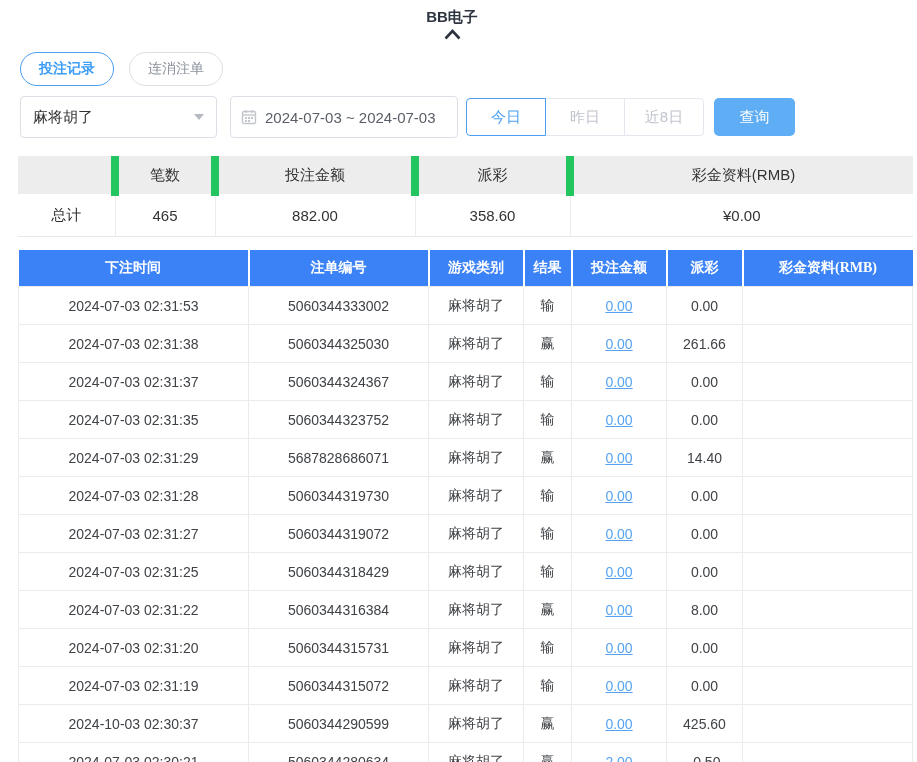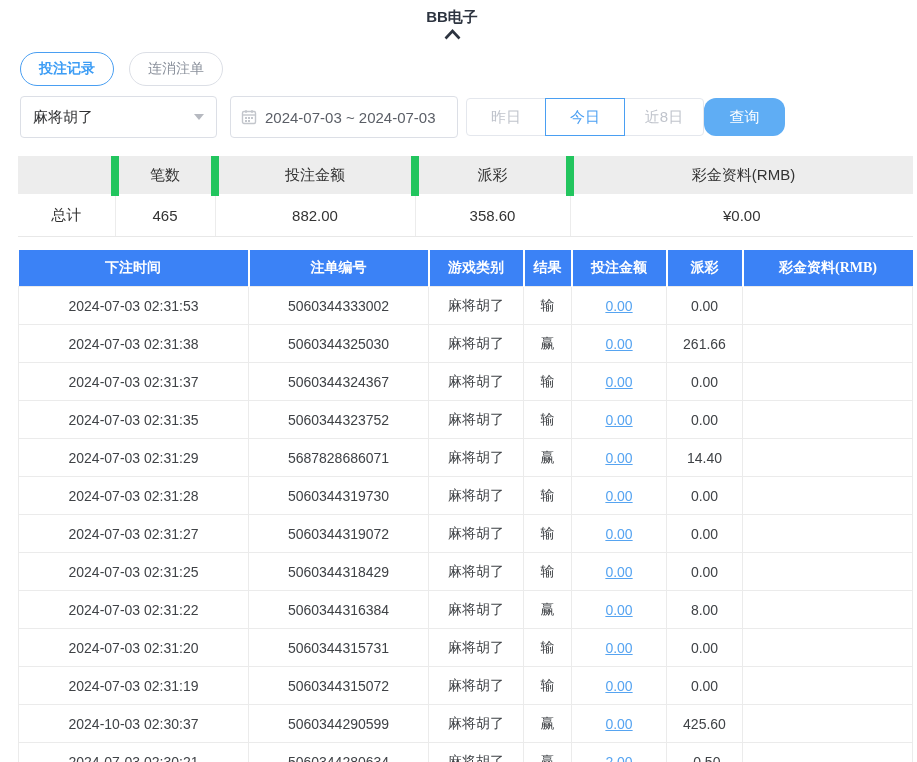--- a/index.html
+++ b/index.html
@@ -49,21 +49,21 @@
   .btn-group { display: inline-flex; margin-left: 8px; }
   .range-btn {
     height: 38px; width: 80px; background: #fff; border: 1px solid #e4e7ed;
     color: #c0c4cc; font-size: 15px; cursor: pointer; margin-left: -1px;
     display: inline-flex; align-items: center; justify-content: center;
   }
   .range-btn:first-child { border-radius: 4px 0 0 4px; margin-left: 0; }
   .range-btn:last-child { border-radius: 0 4px 4px 0; }
   .range-btn.active { border-color: #4a9ff2; color: #4a9ff2; position: relative; z-index: 1; }
   .search-btn {
-    height: 38px; width: 81px; border: none; border-radius: 12px;
+    height: 38px; width: 81px; margin-left: 10px; border: none; border-radius: 5px;
     background: #5fadf4; color: #fff; font-size: 15px; cursor: pointer;
   }
 
   
   table { border-collapse: collapse; table-layout: fixed; width: 895px; }
 
   .summary-table { margin-top: 18px; }
   .summary-table th {
     background: #ededed; height: 39px; font-weight: normal; font-size: 15px;
     color: #333; border-right: 8px solid #22c55e; border-bottom: 2px solid #fff;
@@ -127,22 +127,22 @@
           <rect x="7" y="8" width="2" height="2" fill="#c3c6cc"></rect>
           <rect x="10" y="8" width="2" height="2" fill="#c3c6cc"></rect>
           <rect x="4" y="11" width="2" height="2" fill="#c3c6cc"></rect>
           <rect x="7" y="11" width="2" height="2" fill="#c3c6cc"></rect>
         </svg>
       </span>
       <span class="date-value">2024-07-03 ~ 2024-07-03</span>
     </div>
 
     <div class="btn-group">
+      <button class="range-btn active">今日</button>
       <button class="range-btn">昨日</button>
-      <button class="range-btn active">今日</button>
       <button class="range-btn">近8日</button>
     </div>
 
     <button class="search-btn">查询</button>
   </div>
 
   <table class="summary-table">
     <colgroup>
         <col style="width:97px">
         <col style="width:100px">

